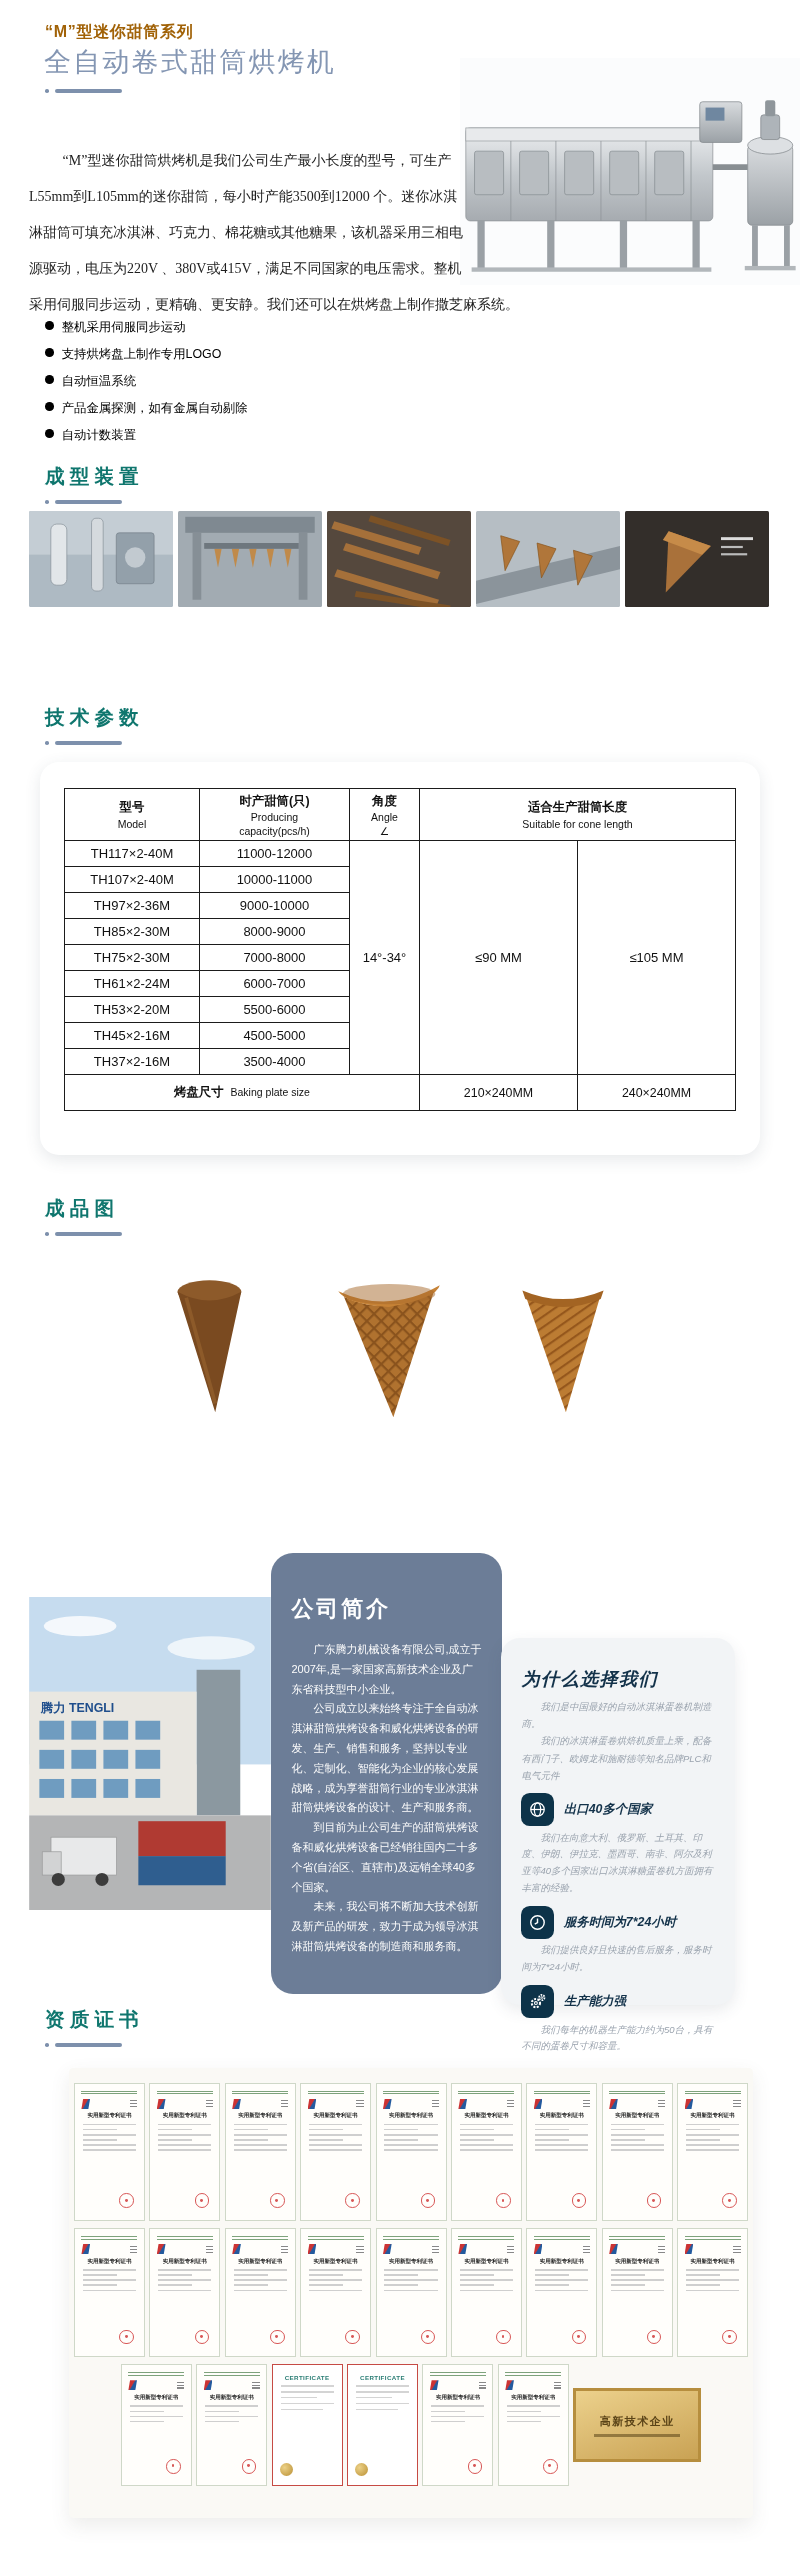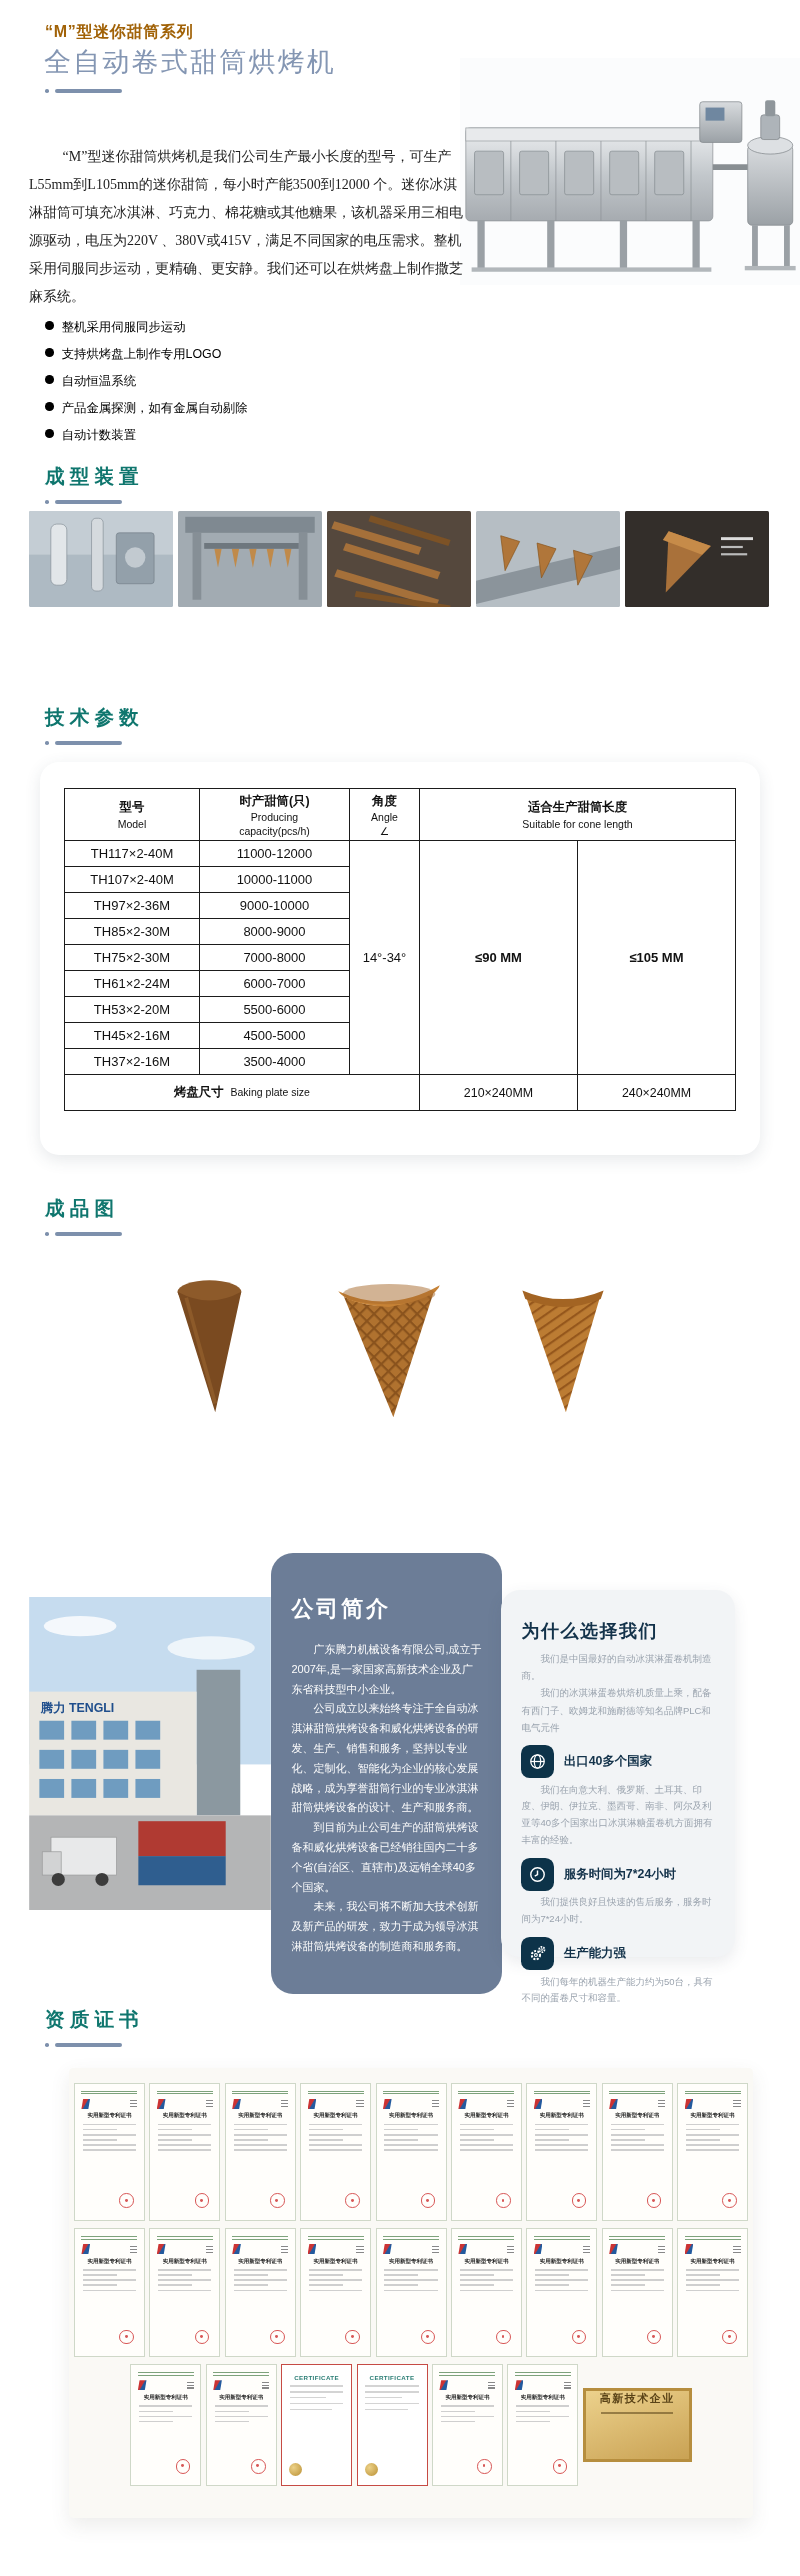--- a/index.html
+++ b/index.html
@@ -10,21 +10,21 @@
   .series-title { position:absolute; left:45px; top:22px; font-size:16px; font-weight:bold; color:#a16207; letter-spacing:0.7px; }
   .product-title { position:absolute; left:44px; top:44px; font-size:27px; color:#8496b3; letter-spacing:2.2px; }
   .deco { display:flex; align-items:center; gap:6.5px; }
   .deco .dot { width:3.6px; height:3.6px; border-radius:50%; background:#7d90ac; }
   .deco .bar { width:67px; height:3.6px; border-radius:2.2px; background:#7d90ac; }
   .deco-head { position:absolute; left:45px; top:89px; }
 
   .machine-wrap { position:absolute; left:460px; top:58px; width:340px; height:227px; }
 
   .intro { position:absolute; left:29px; top:143px; width:770px; font-family:"Liberation Serif", serif;
-           font-size:14px; line-height:28px; color:#1e1e1e; text-indent:2.4em; }
+           font-size:14px; line-height:36px; color:#1e1e1e; text-indent:2.4em; }
   .intro .img-spacer { float:right; width:335px; height:144px; }
 
   
   .bullets { position:absolute; left:45px; top:319px; width:735px; display:flex; }
   .bullets ul { list-style:none; }
   .bul-col1 { width:262px; } .bul-col2 { width:211px; } .bul-col3 { width:262px; }
   .bullets li { display:flex; align-items:flex-start; gap:8px; font-size:12.4px; color:#000; height:27px; }
   .bullets .b-dot { width:8.7px; height:8.7px; border-radius:50%; background:#000; margin-top:2.2px; flex:none; }
 
   
@@ -39,36 +39,36 @@
   
   .table-card { position:absolute; left:40px; top:762px; width:720px; height:393px; background:#fff;
                 border-radius:19px; box-shadow:0 4.4px 16px rgba(60,70,90,.12); }
   table.tech { border-collapse:collapse; margin:26px auto 0; width:671px; table-layout:fixed; }
   table.tech th, table.tech td { border:1.2px solid #1b1b1b; text-align:center; vertical-align:middle; color:#111; }
   table.tech th { height:52px; font-weight:normal; }
   .th-cn { font-size:12.4px; font-weight:bold; display:block; }
   .th-en { font-size:10.5px; display:block; margin-top:1.5px; }
   td.cell { height:26px; font-size:13px; }
   td.angle-cell { font-size:13px; }
-  td.len-cell { font-size:13px;font-weight:bold; }
+  td.len-cell { font-size:13px; }
   td.plate-row { height:36px; font-size:12.4px; }
   .plate-cn { font-weight:bold; font-size:12.4px; } .plate-en { font-size:10.5px; }
 
   
   .cones-row { position:absolute; left:142px; top:1264px; display:flex; gap:29px; }
   .cone-card { width:145px; height:162px; background:#fff; display:flex; align-items:center; justify-content:center; }
 
   
   .factory { position:absolute; left:29px; top:1597px; width:242px; height:313px; overflow:hidden; }
   .company-panel { position:absolute; left:271px; top:1553px; width:231px; height:441px; background:#6c7d97;
                    border-radius:22px; padding:41px 20.4px 14.5px; color:#fff; }
   .company-panel h3 { font-size:22px; font-weight:bold; letter-spacing:2.9px; margin-bottom:16px; }
   .company-panel p { font-size:11px; line-height:1.8; text-indent:2em; color:#fdfdfd; }
-  .why-panel { position:absolute; left:501px; top:1590px; width:234px; height:367px; background:#f2f4f6;
-               border-radius:19px; padding:29px 20.4px 14.5px; box-shadow:0 5.8px 14.5px rgba(60,70,90,.10); }
+  .why-panel { position:absolute; left:501px; top:1638px; width:234px; height:367px; background:#f2f4f6;
+               border-radius:19px; padding:29px 20.4px 14.5px; box-shadow:0 5.8px 14.5px rgba(60,70,90,.10);font-style:italic; }
   .why-panel h3 { font-size:18px; font-weight:bold; color:#13324a; letter-spacing:1.5px; margin-bottom:7.3px; }
   .why-panel .lead { font-size:9.5px; line-height:1.8; color:#9aa3ae; text-indent:2em; }
   .feat { margin-top:9.5px; }
   .feat-head { display:flex; align-items:center; gap:9.5px; }
   .icon-tile { width:33px; height:33px; border-radius:8.7px; background:#0d3349; display:flex;
                align-items:center; justify-content:center; flex:none; }
   .feat-title { font-size:12.4px; font-weight:bold; color:#13324a; }
   .feat-text { margin-top:3.6px; font-size:9.5px; line-height:1.75; color:#9aa3ae; text-indent:2em; }
 
   
@@ -86,22 +86,22 @@
   .cert .ln { height:1.5px; background:#cfcfcf; margin:3.6px 4.4px 0; }
   .cert .ln.s { width:55%; }
   .cert .seal { position:absolute; bottom:11.6px; right:10.2px; width:14.5px; height:14.5px; border-radius:50%;
                 border:1.5px solid rgba(205,45,45,.8); }
   .cert .seal::after { content:""; position:absolute; left:4.4px; top:4.4px; width:2.9px; height:2.9px; background:rgba(205,45,45,.8); border-radius:50%; }
   .certdoc { width:71px; height:122px; background:#fff; border:1.5px solid #c64b44; position:relative; padding:8.7px 4.4px; flex:none; }
   .certdoc .d-title { font-size:6.2px; font-weight:bold; color:#2a7d74; text-align:center; letter-spacing:0.4px; }
   .certdoc .ln { height:1.5px; background:#d4d4d4; margin:4.4px 3.6px 0; }
   .certdoc .gold-seal { position:absolute; bottom:8.7px; left:7.3px; width:13px; height:13px; border-radius:50%;
                         background:radial-gradient(circle at 35% 35%, #ecd188, #b98f33); }
-  .plaque { width:109px; height:74px; background:linear-gradient(160deg,#ecd18c,#c9a254); border:3.6px solid #b68e3e;
-            display:flex; flex-direction:column; align-items:center; justify-content:flex-start; gap:5.8px; flex:none; }
+  .plaque { width:128px; height:74px; background:linear-gradient(160deg,#ecd18c,#c9a254); border:3.6px solid #b68e3e;
+            display:flex; flex-direction:column; align-items:center; justify-content:center; gap:5.8px; flex:none; }
   .plaque .p-inner { font-size:11px; font-weight:bold; color:#5a4317; letter-spacing:1.5px; }
   .plaque .p-line { width:70%; height:2.2px; background:rgba(90,67,23,.55); }
 </style>
 </head>
 <body>
 
 <div class="page">
 
   <div class="series-title">“M”型迷你甜筒系列</div>
   <div class="product-title">全自动卷式甜筒烘烤机</div>

